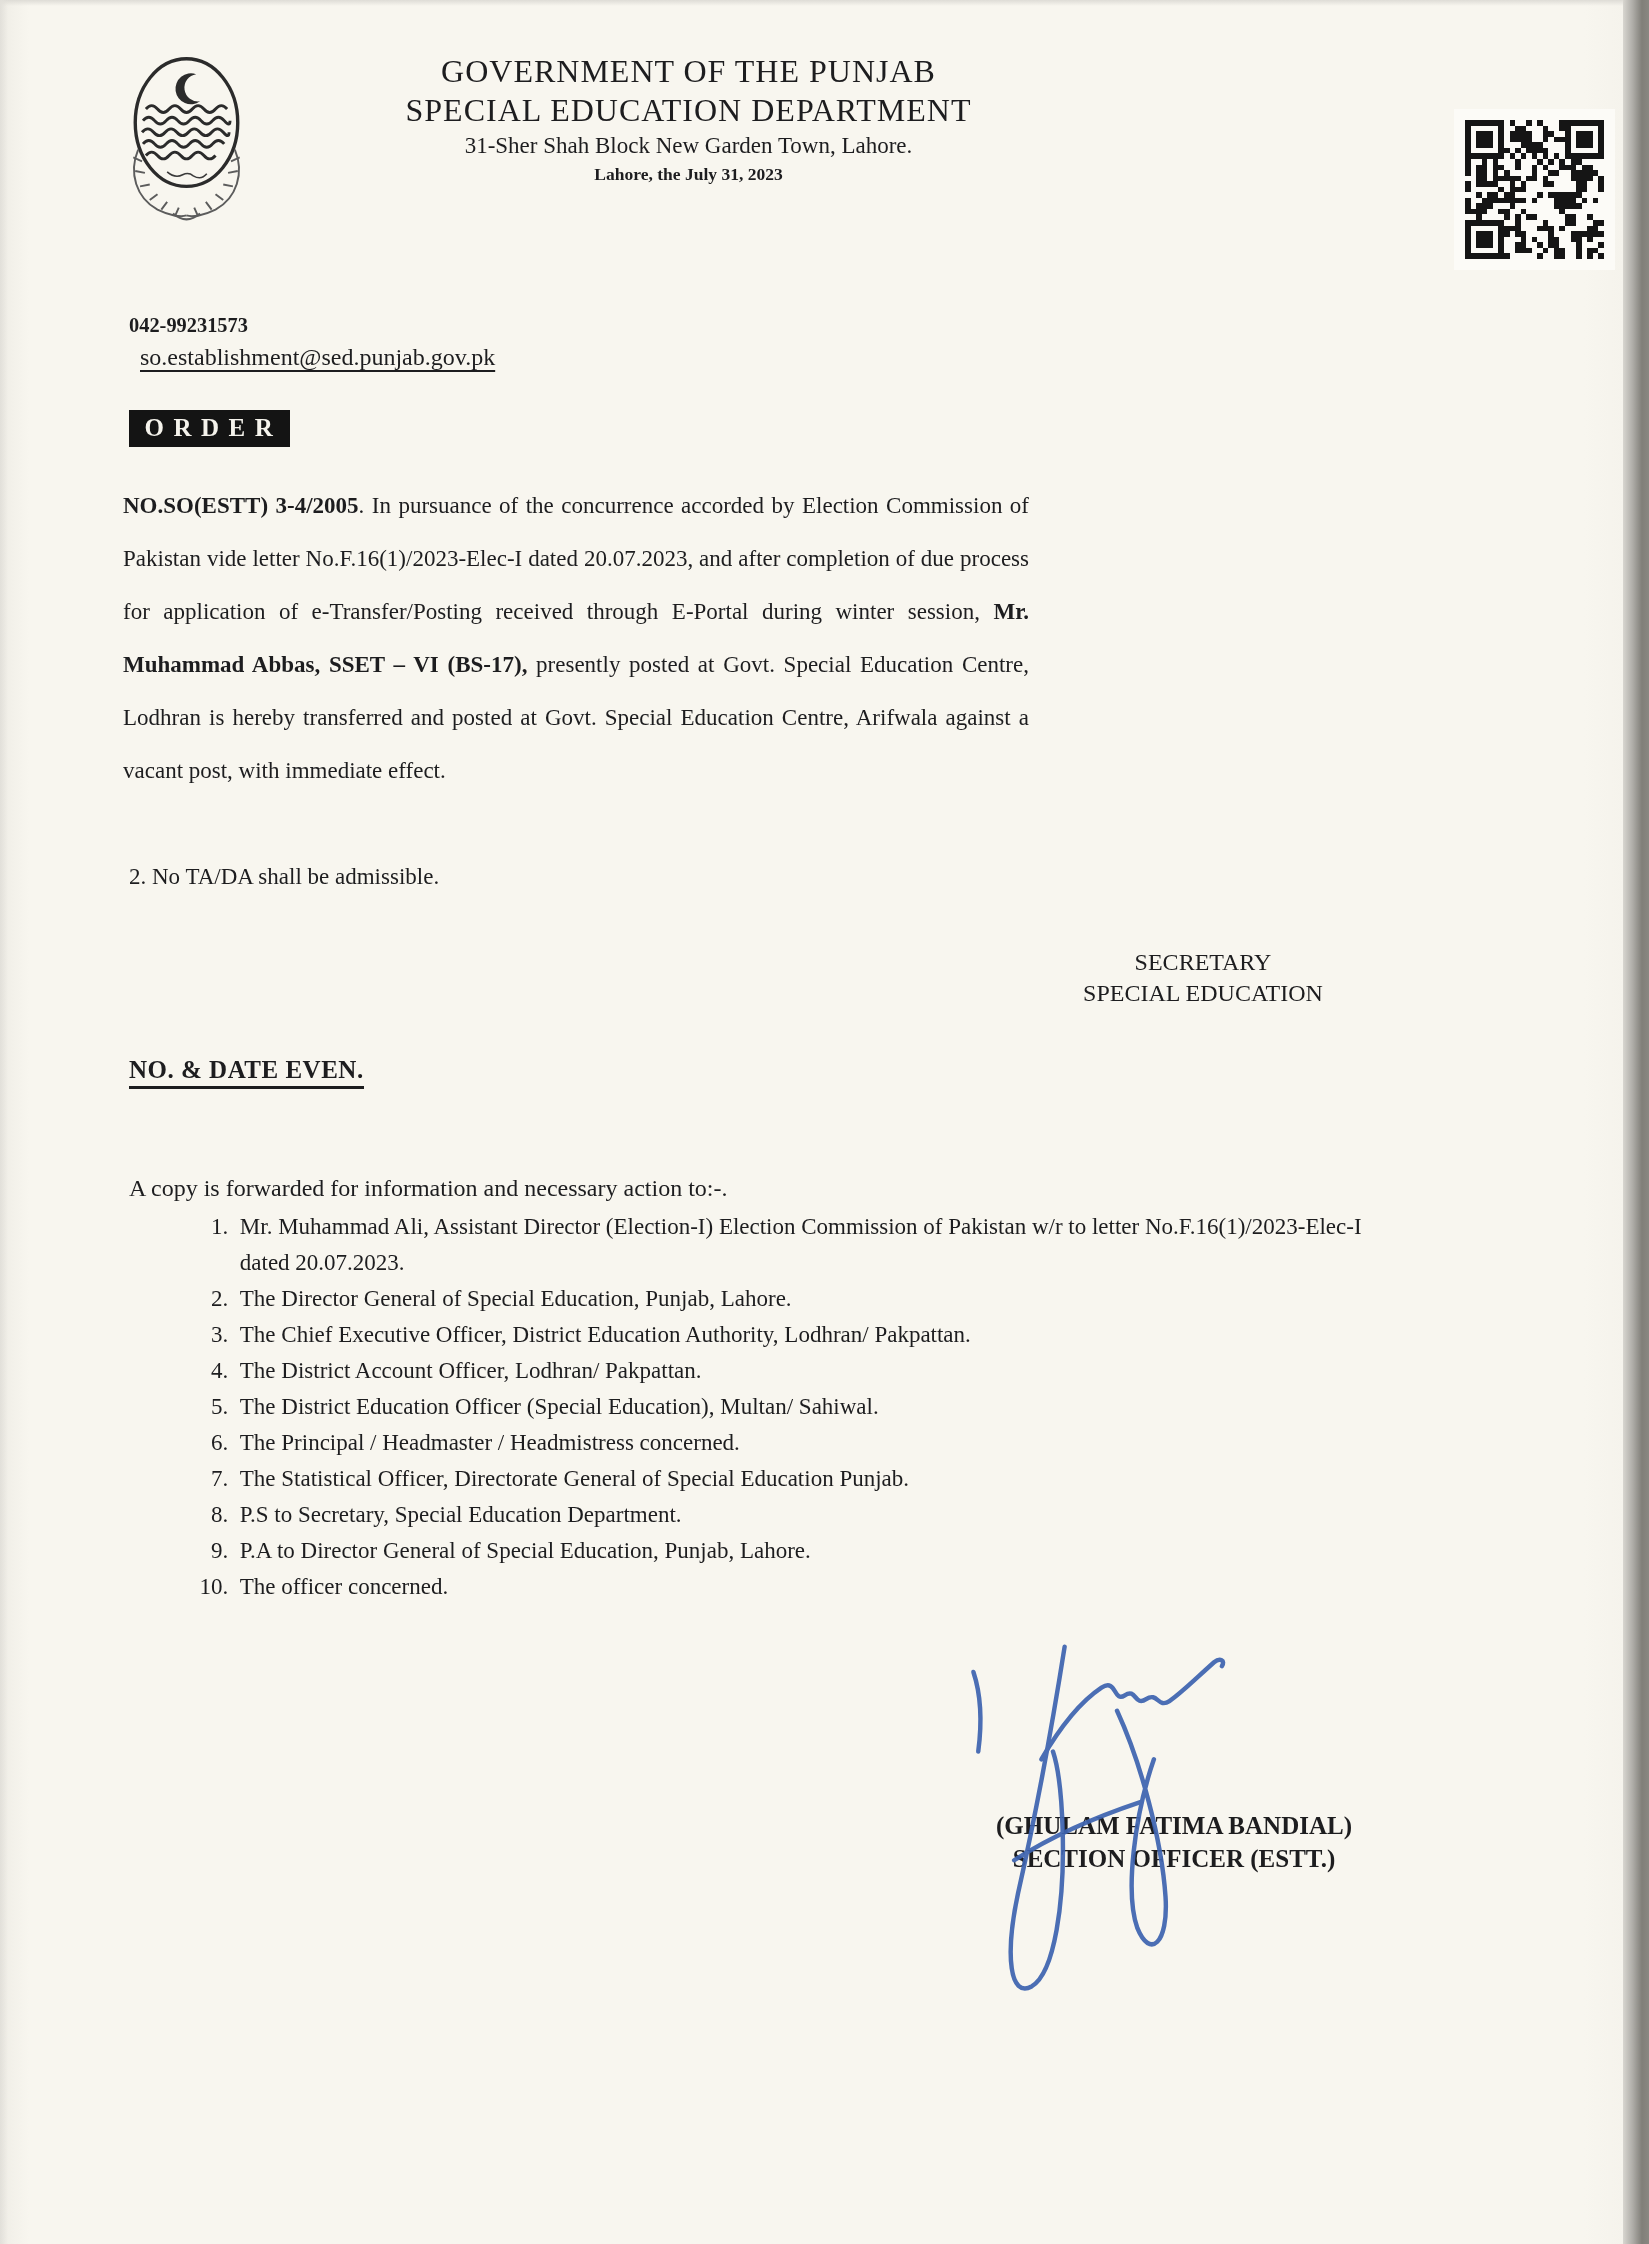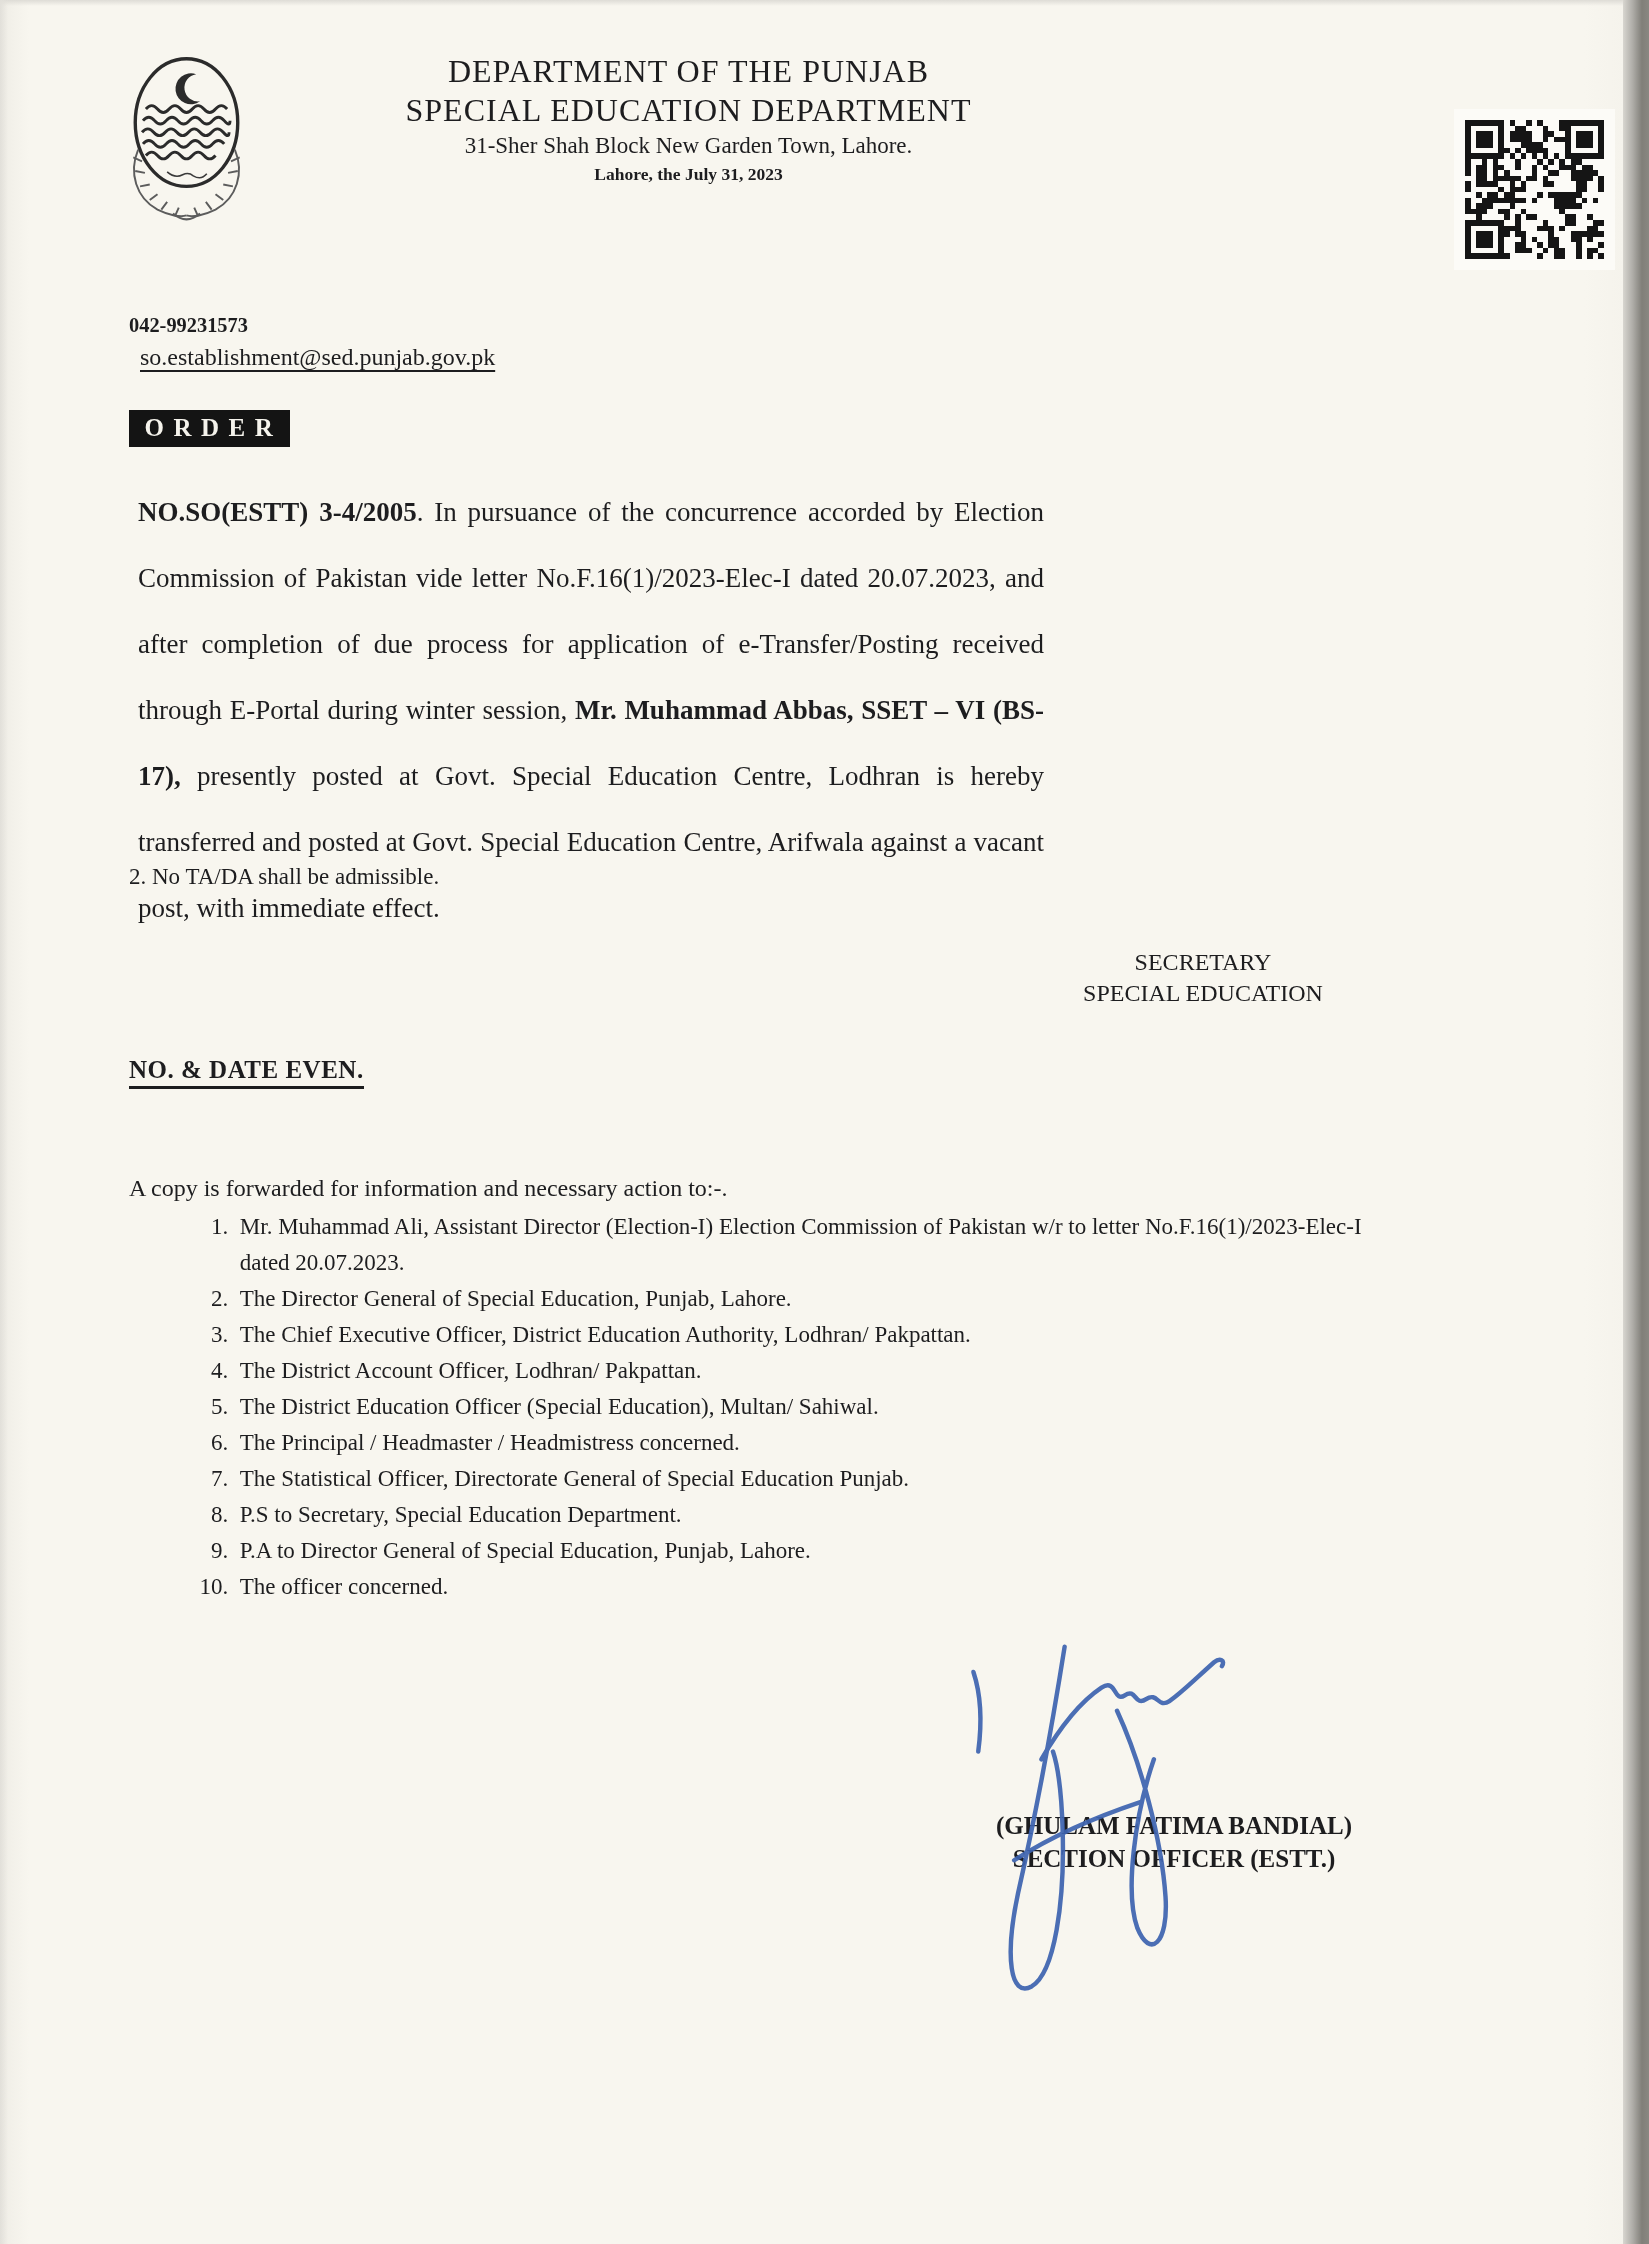--- a/index.html
+++ b/index.html
@@ -42,22 +42,22 @@
 
   
   .order-badge{
     left:129px;top:410px;background:#141414;color:#f5f3ec;
     font-size:25px;font-weight:700;letter-spacing:0.38em;
     padding:4.9px 7.8px 6.8px 15.5px;line-height:1;
   }
 
   
   .body-para{
-    left:138px;top:479px;width:906px;
-    font-size:27px;line-height:66px;text-align:justify;
+    left:123px;top:479px;width:906px;
+    font-size:23px;line-height:53px;text-align:justify;
   }
   .seg-bold{font-weight:700;}
   .clause2{left:129px;top:864px;font-size:23px;}
 
   
   .secretary{left:970px;top:947px;width:466px;text-align:center;font-weight:400;font-size:24px;line-height:31px;}
 
   
   .even-heading{
     left:129px;top:1056px;font-size:25px;font-weight:700;letter-spacing:0.5px;
@@ -103,21 +103,21 @@
         <path d="M26,104 C 16,128 24,154 46,166 C 58,172 70,174 76,172"></path>
         <path d="M126,104 C 136,128 128,154 106,166 C 94,172 82,174 76,172"></path>
         <path d="M30,116 l-9,-4 M33,128 l-10,-2 M38,140 l-10,2 M46,150 l-8,6 M56,158 l-6,8 M68,164 l-4,9"></path>
         <path d="M122,116 l9,-4 M119,128 l10,-2 M114,140 l10,2 M106,150 l8,6 M96,158 l6,8 M84,164 l4,9"></path>
         <path d="M62,170 q14,12 28,0" stroke-width="2.2"></path>
       </g>
     </g>
   </svg>
 
   <div class="abs header">
-    <div class="hdr-title">DEPARTMENT OF THE PUNJAB</div>
+    <div class="hdr-title">GOVERNMENT OF THE PUNJAB</div>
     <div class="hdr-title">SPECIAL EDUCATION DEPARTMENT</div>
     <div class="hdr-address">31-Sher Shah Block New Garden Town, Lahore.</div>
     <div class="hdr-dateline">Lahore, the July 31, 2023</div>
   </div>
 
   <svg class="abs qr" id="qr-svg" viewBox="0 0 29 29" shape-rendering="crispEdges">
       <rect x="2" y="2" width="1" height="1" fill="#151515"></rect>
       <rect x="3" y="2" width="1" height="1" fill="#151515"></rect>
       <rect x="4" y="2" width="1" height="1" fill="#151515"></rect>
       <rect x="5" y="2" width="1" height="1" fill="#151515"></rect>

